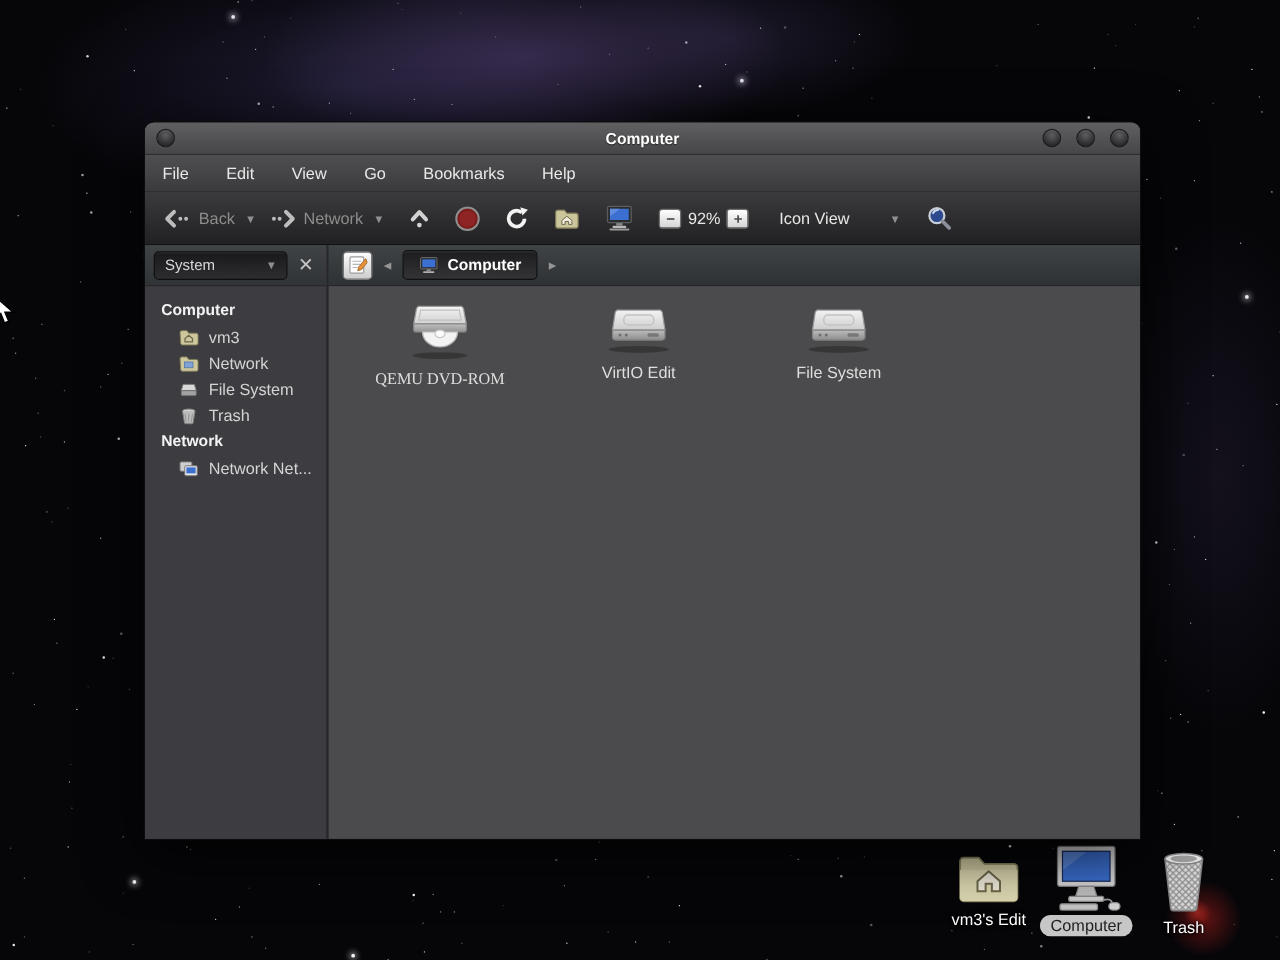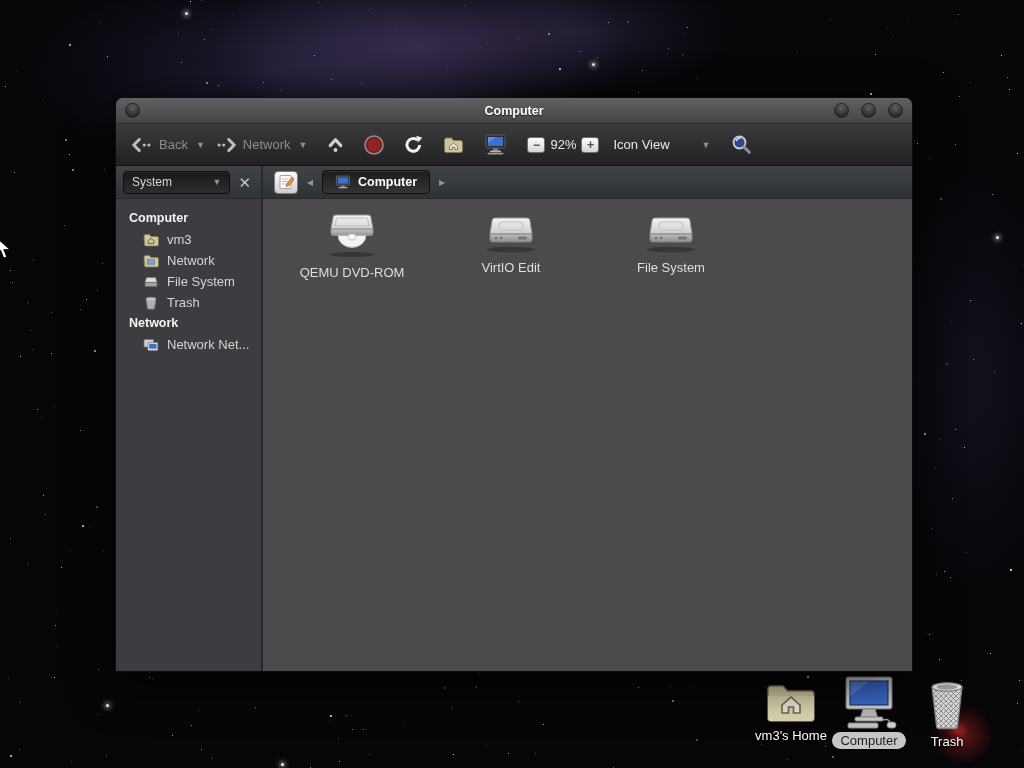--- a/index.html
+++ b/index.html
@@ -98,21 +98,21 @@
     background:linear-gradient(#fdfdfd,#cdcdcd); display:flex; align-items:center; justify-content:center; }
   .crumb-chev { color:#969696; font-size:12px; }
   .crumb-btn { height:24px; display:flex; align-items:center; gap:7px; padding:0 12px;
     border-radius:4px; border:1px solid #101012;
     background:linear-gradient(#1c1c1e,#343436); box-shadow:inset 0 1px 0 rgba(255,255,255,.09);
     color:#fff; font-size:12.5px; font-weight:bold; }
 
   .content { flex:1; position:relative; background:#4b4b4d; min-height:0; }
   .file-item { position:absolute; top:12px; width:150px; display:flex; flex-direction:column; align-items:center; gap:7px; }
   .file-item .flabel { color:#dedede; font-size:13px; white-space:nowrap; }
-  .fi-0 { left:14px; } .fi-1 { left:173px; } .fi-2 { left:333px; }
+  .fi-0 { left:14px;font-family:Liberation Serif, serif; } .fi-1 { left:173px; } .fi-2 { left:333px; }
 
   .statusbar { height:24px; flex:none; display:flex; align-items:center; padding:0 20px;
     background:#3e3e40; border-top:1px solid #2a2a2c;
     color:#c8c8c8; font-size:11.5px; font-style:italic; }
 </style>
 </head>
 <body>
 
 <div id="desktop-bg">
   <div id="stars">
@@ -558,20 +558,28 @@
   <div class="titlebar">
     <div class="win-btn btn-left"></div>
     <span class="title">Computer</span>
     <div class="btn-right">
       <div class="win-btn"></div>
       <div class="win-btn"></div>
       <div class="win-btn"></div>
     </div>
   </div>
 
+  <div class="menubar">
+    <span class="menu-item">File</span>
+    <span class="menu-item">Edit</span>
+    <span class="menu-item">View</span>
+    <span class="menu-item">Go</span>
+    <span class="menu-item">Bookmarks</span>
+    <span class="menu-item">Help</span>
+  </div>
 
   <div class="toolbar">
     <div class="tbtn">
       <svg width="22" height="16" viewBox="0 0 24 16">
           <path d="M9 2 L3 8 L9 14" fill="none" stroke="#bdbdbd" stroke-width="3.4" stroke-linecap="round" stroke-linejoin="round"></path>
           <circle cx="14.5" cy="8" r="1.7" fill="#bdbdbd"></circle>
           <circle cx="19.5" cy="8" r="1.7" fill="#bdbdbd"></circle>
         </svg>
       <span class="tlabel dim">Back</span>
       <span class="drop">▼</span>
@@ -625,21 +633,21 @@
         </svg>
     </div>
     <div class="sep"></div>
     <div class="tbtn">
         <span class="zoombox">−</span>
       </div>
     <span>92%</span>
     <div class="tbtn">
         <span class="zoombox">+</span>
       </div>
-    <div class="tbtn" style="margin-left:4px;">
+    <div class="tbtn" style="margin-left:14px;">
       <span>Icon View</span>
       <span class="drop" style="margin-left:26px;">▼</span>
     </div>
     <div class="sep"></div>
     <div class="tbtn">
       <svg width="21" height="21" viewBox="0 0 21 21">
           <circle cx="8.5" cy="8.5" r="6" fill="#2c4f9e" fill-opacity=".85" stroke="#c8cdd6" stroke-width="1.8"></circle>
           <path d="M5.5 6.5 a4 4 0 0 1 4-2.5" fill="none" stroke="#cfd9ef" stroke-width="1.6" stroke-linecap="round"></path>
           <line x1="13" y1="13" x2="18.3" y2="18.3" stroke="#8a8f99" stroke-width="3" stroke-linecap="round"></line>
         </svg>
@@ -782,21 +790,21 @@
     </div>
   </div>
 </div>
 
 <div class="desk-icon" style="left:744px; top:680px; width:94px;">
   <svg width="52" height="45" viewBox="0 0 52 45">
     <path d="M3 9 a3 3 0 0 1 3-3 h12 l4.5 5 h23.5 a3 3 0 0 1 3 3 v24 a3 3 0 0 1 -3 3 h-40 a3 3 0 0 1 -3-3 z" fill="#d2cda4" stroke="#86815c" stroke-width="1.4"></path>
     <path d="M3 16 h46 v22 a3 3 0 0 1 -3 3 h-40 a3 3 0 0 1 -3-3 z" fill="#ddd8b2"></path>
     <path d="M17 33 v-8 l9-8 9 8 v8 h-6.5 v-6 h-5 v6 z" fill="#efeada" stroke="#6e6a4c" stroke-width="1.6"></path>
   </svg>
-  <span class="dlabel">vm3's Home</span>
+  <span class="dlabel">vm3's Edit</span>
 </div>
 
 <div class="desk-icon" style="left:826px; top:676px; width:86px;">
   <svg width="60" height="53" viewBox="0 0 60 53">
     <rect x="7" y="1" width="46" height="32" rx="2" fill="#d6d6d6" stroke="#7e7e7e"></rect>
     <rect x="10.5" y="4.5" width="39" height="25" fill="#1c2b5e"></rect>
     <rect x="11.5" y="5.5" width="37" height="23" fill="#3b6fd0"></rect>
     <path d="M11.5 5.5 L30 5.5 L11.5 20 Z" fill="#6f98e2" opacity=".6"></path>
     <path d="M24 33 h12 l2.5 8 h-17 z" fill="#bdbdbd" stroke="#8a8a8a"></path>
     <rect x="16" y="41" width="28" height="4" rx="1.5" fill="#cdcdcd" stroke="#8a8a8a"></rect>

